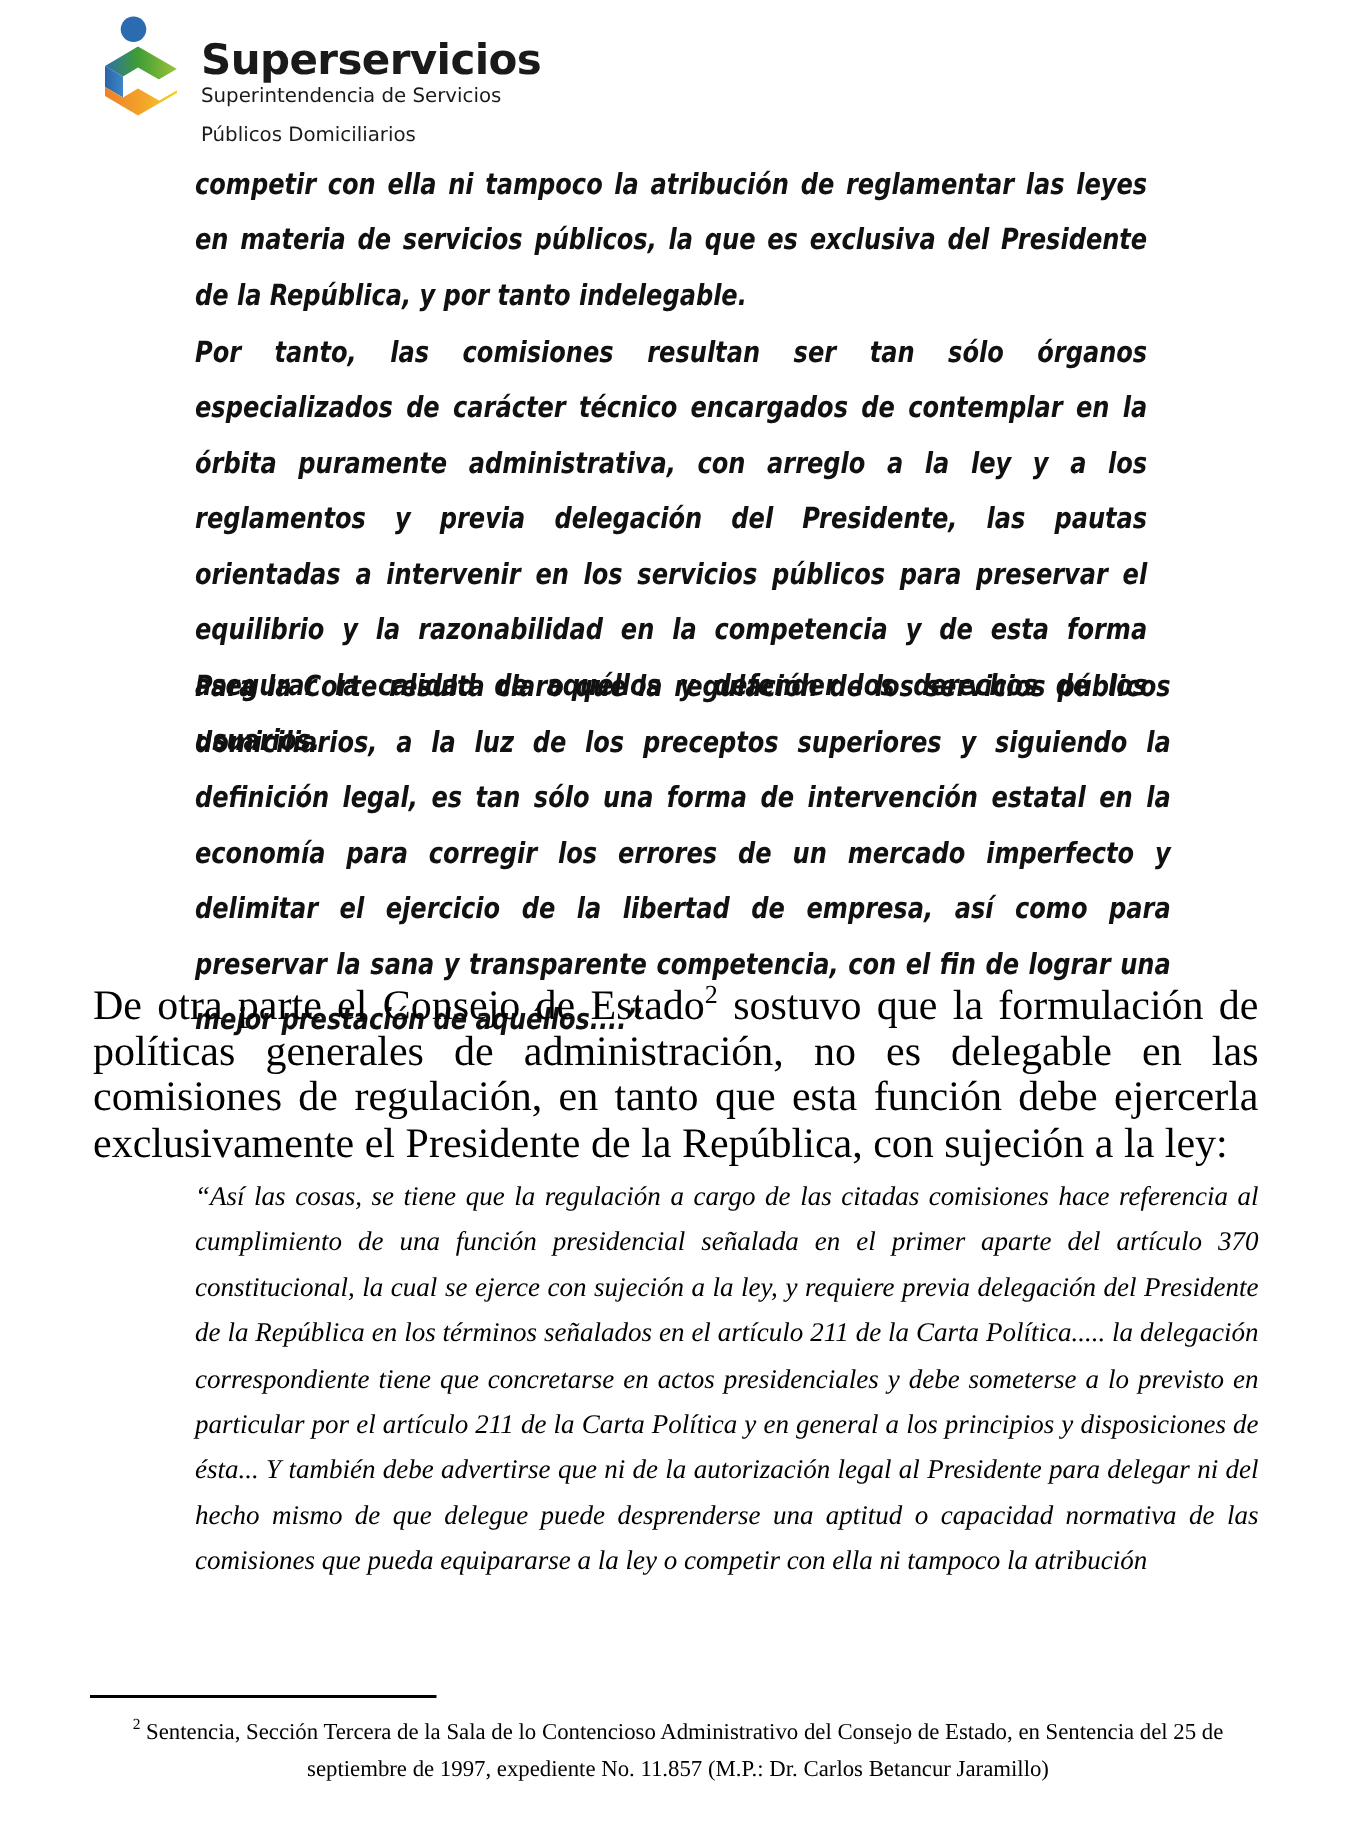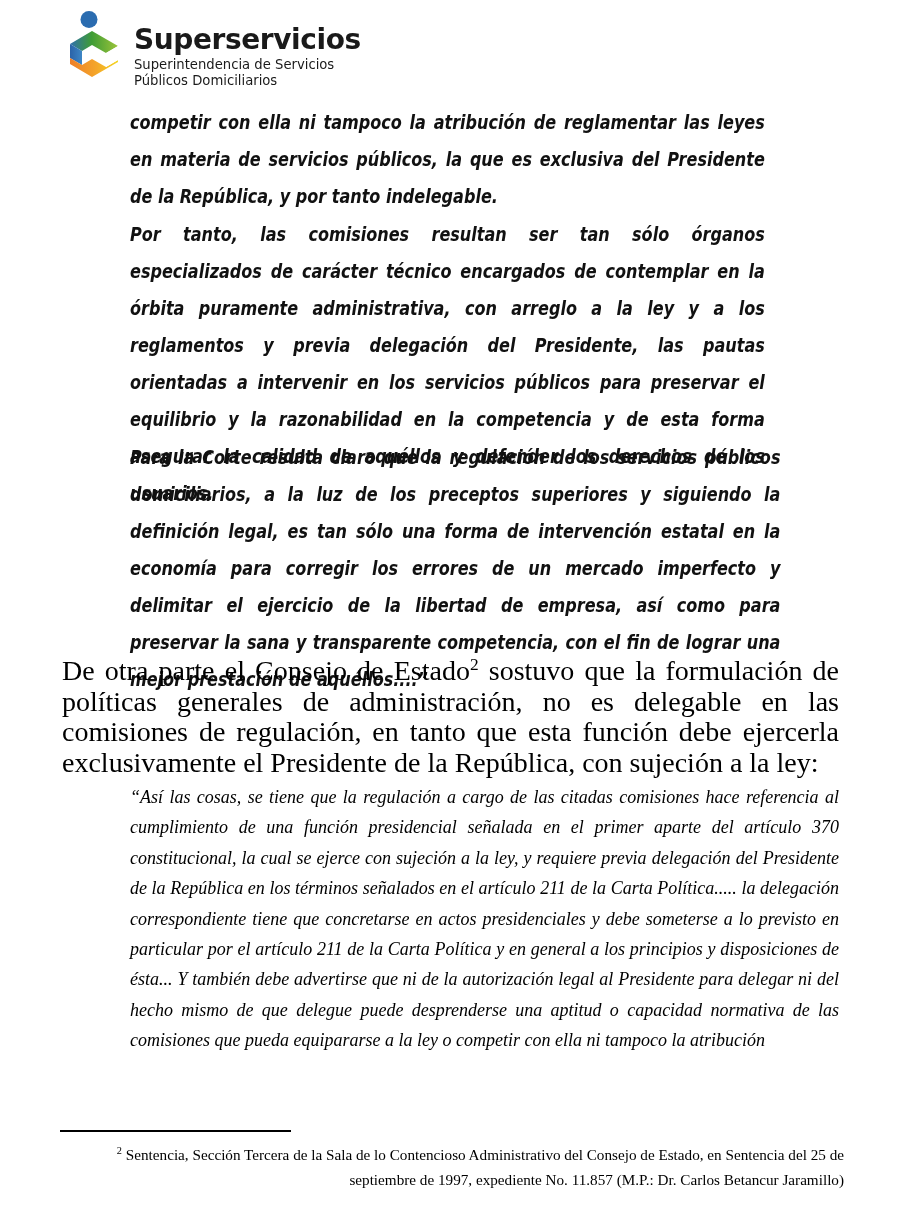--- a/index.html
+++ b/index.html
@@ -131,21 +131,21 @@
     border-top: 2px solid #000000;
   }
   .footnote {
     position: absolute;
     left: 60px;
     top: 1142px;
     width: 784px;
     font-family: "Liberation Serif", "DejaVu Serif", serif;
     font-size: 15.2px;
     line-height: 25px;
-    text-align: right;
+    text-align: center;
     color: #000000;
   }
   .footnote sup {
     font-size: 0.68em;
     vertical-align: super;
     line-height: 0;
   }
 </style>
 </head>
 <body>
@@ -174,21 +174,21 @@
         <circle cx="23" cy="9.5" r="8.5" fill="#2b6cb0"></circle>
         <path d="M4 34 L26 21 L52 36 L40 43 L26 35 L16 41 Z" fill="url(#gTop)"></path>
         <path d="M4 34 L16 41 L16 55 L4 48 Z" fill="url(#gMid)"></path>
         <path d="M4 48 L16 55 L26 49 L40 57 L52 50 L52 52 L26 67 L4 54 Z" fill="url(#gBot)"></path>
         <path d="M40 43 L52 36 L52 50 L40 57 Z" fill="#ffffff"></path>
       </svg>
     </div>
     <div class="brand-block">
       <div class="brand-title">Superservicios</div>
       <div class="brand-sub">Superintendencia de Servicios</div>
-      <div class="brand-sub" style="margin-top:0;">Públicos Domiciliarios</div>
+      <div class="brand-sub" style="margin-top:10px;">Públicos Domiciliarios</div>
     </div>
   </div>
 
   <div class="content">
 
     <p class="quote-sans" style="top:104px;">competir con ella ni tampoco la atribución de reglamentar las leyes en materia de servicios públicos, la que es exclusiva del Presidente de la República, y por tanto indelegable.</p>
 
     <p class="quote-sans" style="top:216px;">Por tanto, las comisiones resultan ser tan sólo órganos especializados de carácter técnico encargados de contemplar en la órbita puramente administrativa, con arreglo a la ley y a los reglamentos y previa delegación del Presidente, las pautas orientadas a intervenir en los servicios públicos para preservar el equilibrio y la razonabilidad en la competencia y de esta forma asegurar la calidad de aquéllos y defender los derechos de los usuarios.</p>
 
     <p class="quote-sans" style="top:439px; width:707px;">Para la Corte resulta claro que la regulación de los servicios públicos domiciliarios, a la luz de los preceptos superiores y siguiendo la definición legal, es tan sólo una forma de intervención estatal en la economía para corregir los errores de un mercado imperfecto y delimitar el ejercicio de la libertad de empresa, así como para preservar la sana y transparente competencia, con el fin de lograr una mejor prestación de aquéllos....”</p>

